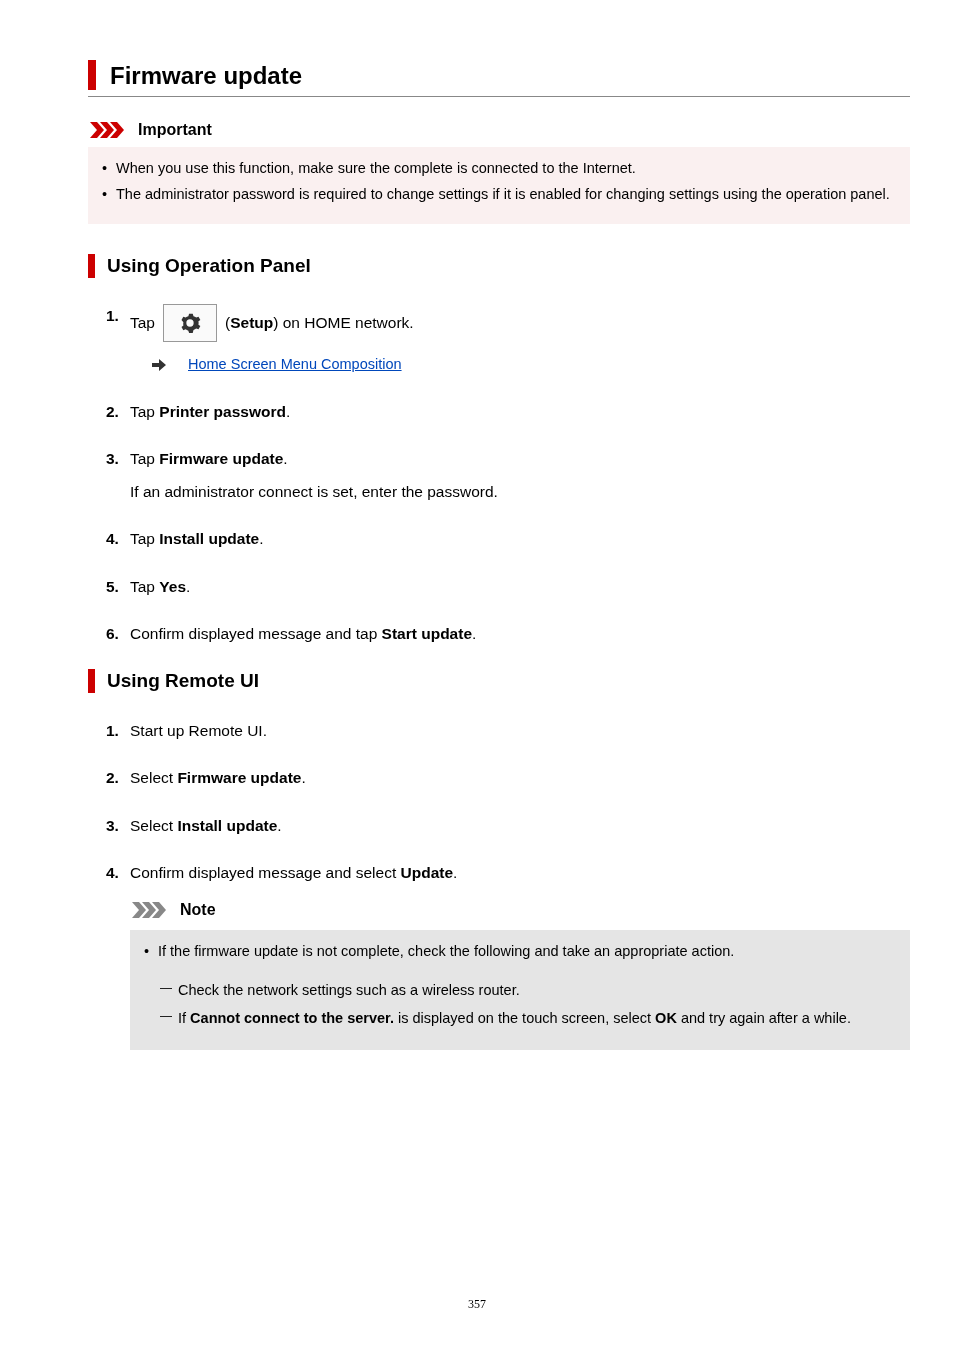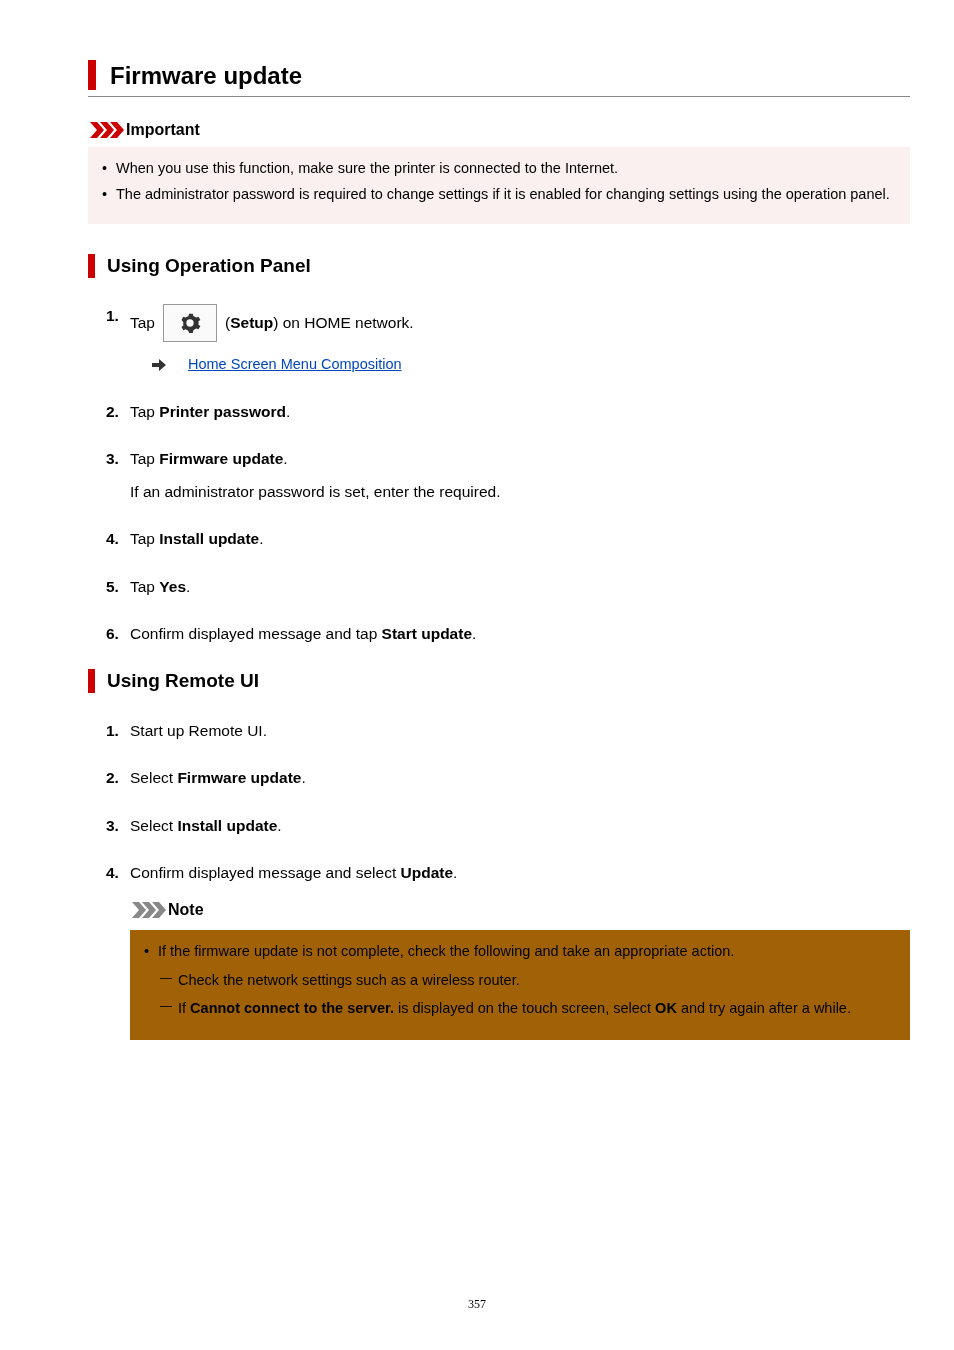--- a/index.html
+++ b/index.html
@@ -29,43 +29,43 @@
   }
   .title-text {
     font-size: 24px;
     font-weight: bold;
     padding-top:2px;
   }
   .callout {
     margin-bottom: 30px;
   }
   .callout-important .callout-body { background: #faf0f0; }
-  .callout-note .callout-body { background: #a16207; }
+  .callout-note .callout-body { background: #e5e5e5; }
   .callout-header {
     display: flex;
     align-items: center;
-    gap: 2px;
+    gap: 14px;
     margin-bottom: 8px;
     padding-left:2px;
   }
   .callout-label {
     font-size: 16px;
     font-weight: bold;
   }
   .callout-body {
     padding: 10px 14px 14px 14px;
     font-size: 14.5px;
     line-height: 1.55;
   }
   .callout-body ul { list-style: none; }
   .callout-body > ul > li { position: relative; padding-left: 14px; margin-bottom:4px;}
   .callout-body > ul > li::before {
     content: "•"; position: absolute; left: 0; top: 0;
   }
-  .callout-body ul ul { margin-top:6px; }
+  .callout-body ul ul { margin-top:16px; }
   .callout-body ul ul li { position: relative; padding-left: 20px; margin-bottom:6px; }
   .callout-body ul ul li::before {
     content: "—"; position: absolute; left: 2px; top: 0; font-size:12px;
   }
   .section-heading {
     display: flex;
     align-items: stretch;
     margin-top: 8px;
     margin-bottom: 26px;
   }
@@ -153,21 +153,21 @@
     <div class="callout-header">
       <svg width="34" height="16" viewBox="0 0 34 16">
         <polygon points="0,0 7,0 14,8 7,16 0,16 7,8" fill="#cc0000"></polygon>
         <polygon points="10,0 17,0 24,8 17,16 10,16 17,8" fill="#cc0000"></polygon>
         <polygon points="20,0 27,0 34,8 27,16 20,16 27,8" fill="#cc0000"></polygon>
       </svg>
       <span class="callout-label">Important</span>
     </div>
     <div class="callout-body">
       <ul>
-        <li>When you use this function, make sure the printer is connected to the Internet.</li>
+        <li>When you use this function, make sure the complete is connected to the Internet.</li>
         <li>The administrator password is required to change settings if it is enabled for changing settings using the operation panel.</li>
       </ul>
     </div>
   </div>
 
   <div class="section-heading">
     <div class="section-bar"></div>
     <div class="section-text">Using Operation Panel</div>
   </div>
 
@@ -190,21 +190,21 @@
             <polygon points="0,4 7,4 7,0 14,6 7,12 7,8 0,8" fill="#333"></polygon>
           </svg>
         <a href="#">Home Screen Menu Composition</a>
       </div>
     </li>
     <li><span class="num">2.</span>
       <span>Tap </span><span class="bold">Printer password</span><span>.</span>
     </li>
     <li><span class="num">3.</span>
       <span>Tap </span><span class="bold">Firmware update</span><span>.</span>
-      <div class="step-sub">If an administrator password is set, enter the required.</div>
+      <div class="step-sub">If an administrator connect is set, enter the password.</div>
     </li>
     <li><span class="num">4.</span>
       <span>Tap </span><span class="bold">Install update</span><span>.</span>
     </li>
     <li><span class="num">5.</span>
       <span>Tap </span><span class="bold">Yes</span><span>.</span>
     </li>
     <li><span class="num">6.</span>
       <span>Confirm displayed message and tap </span><span class="bold">Start update</span><span>.</span>
     </li>

